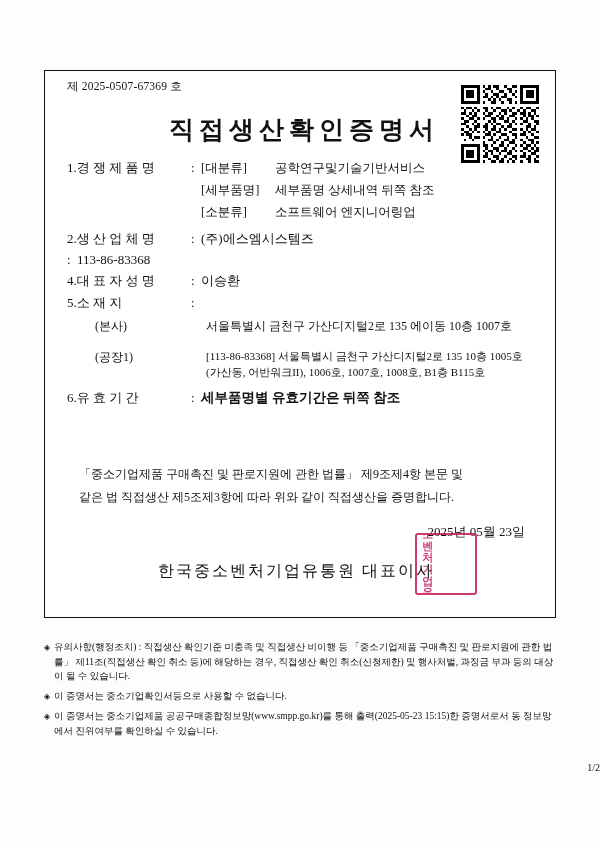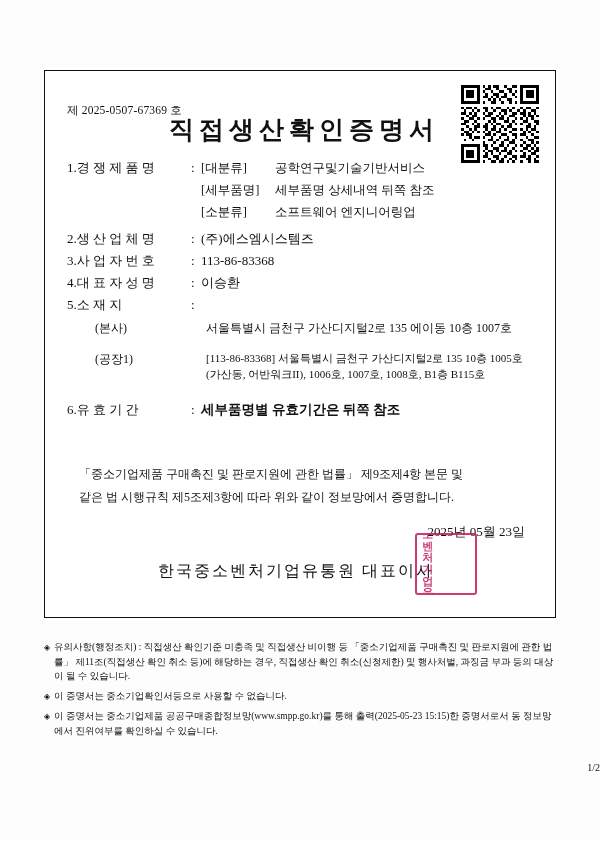--- a/index.html
+++ b/index.html
@@ -27,21 +27,21 @@
     top: 70px;
     width: 512px;
     height: 548px;
     border: 1.5px solid #111;
     box-sizing: border-box;
     background: #fff;
   }
   .doc-no {
     position: absolute;
     left: 22px;
-    top: 32px;
+    top: 8px;
     font-size: 11.5px;
     letter-spacing: 0.2px;
   }
   .qr {
     position: absolute;
     right: 16px;
     top: 14px;
     width: 78px;
     height: 78px;
     background: #fff;
@@ -109,21 +109,21 @@
   }
   .cat-val {
     font-size: 12.5px;
   }
   .addr-block { margin-top: 2px; }
   .addr-small {
     font-size: 11px;
     line-height: 1.45;
   }
   .valid-row {
-    margin-top: 18px;
+    margin-top: 8px;
     font-size: 13px;
     display: flex;
     align-items: center;
   }
   .valid-row .label { width: 124px; flex: 0 0 124px; }
   .valid-val {
     font-weight: bold;
     font-size: 13.5px;
   }
   .legal {
@@ -478,23 +478,20 @@
 
       <div class="row">
         <div class="label">
           <span>2.</span><span>생 산 업 체 명</span>
         </div>
         <div class="colon">:</div>
         <div class="value">(주)에스엠시스템즈</div>
       </div>
 
       <div class="row">
-        <div class="label">
-          <span>3.</span><span>사 업 자 번 호</span>
-        </div>
         <div class="colon">:</div>
         <div class="value">113-86-83368</div>
       </div>
 
       <div class="row">
         <div class="label">
           <span>4.</span><span>대 표 자 성 명</span>
         </div>
         <div class="colon">:</div>
         <div class="value">이승환</div>
@@ -524,21 +521,21 @@
           <span>6.</span><span>유  효  기  간</span>
         </div>
         <div class="colon">:</div>
         <div class="valid-val">세부품명별 유효기간은 뒤쪽 참조</div>
       </div>
 
     </div>
 
     <div class="legal">
       <div>「중소기업제품 구매촉진 및 판로지원에 관한 법률」 제9조제4항 본문 및</div>
-      <div>같은 법 시행규칙 제5조제3항에 따라 위와 같이 정보망에서 증명합니다.</div>
+      <div>같은 법 직접생산 제5조제3항에 따라 위와 같이 직접생산을 증명합니다.</div>
     </div>
 
     <div class="date-line">2025년 05월 23일</div>
 
     <div class="issuer">한국중소벤처기업유통원 대표이사</div>
 
     <div class="seal">
       <div class="seal-grid">한국중소벤처기업유통원인</div>
     </div>
 

